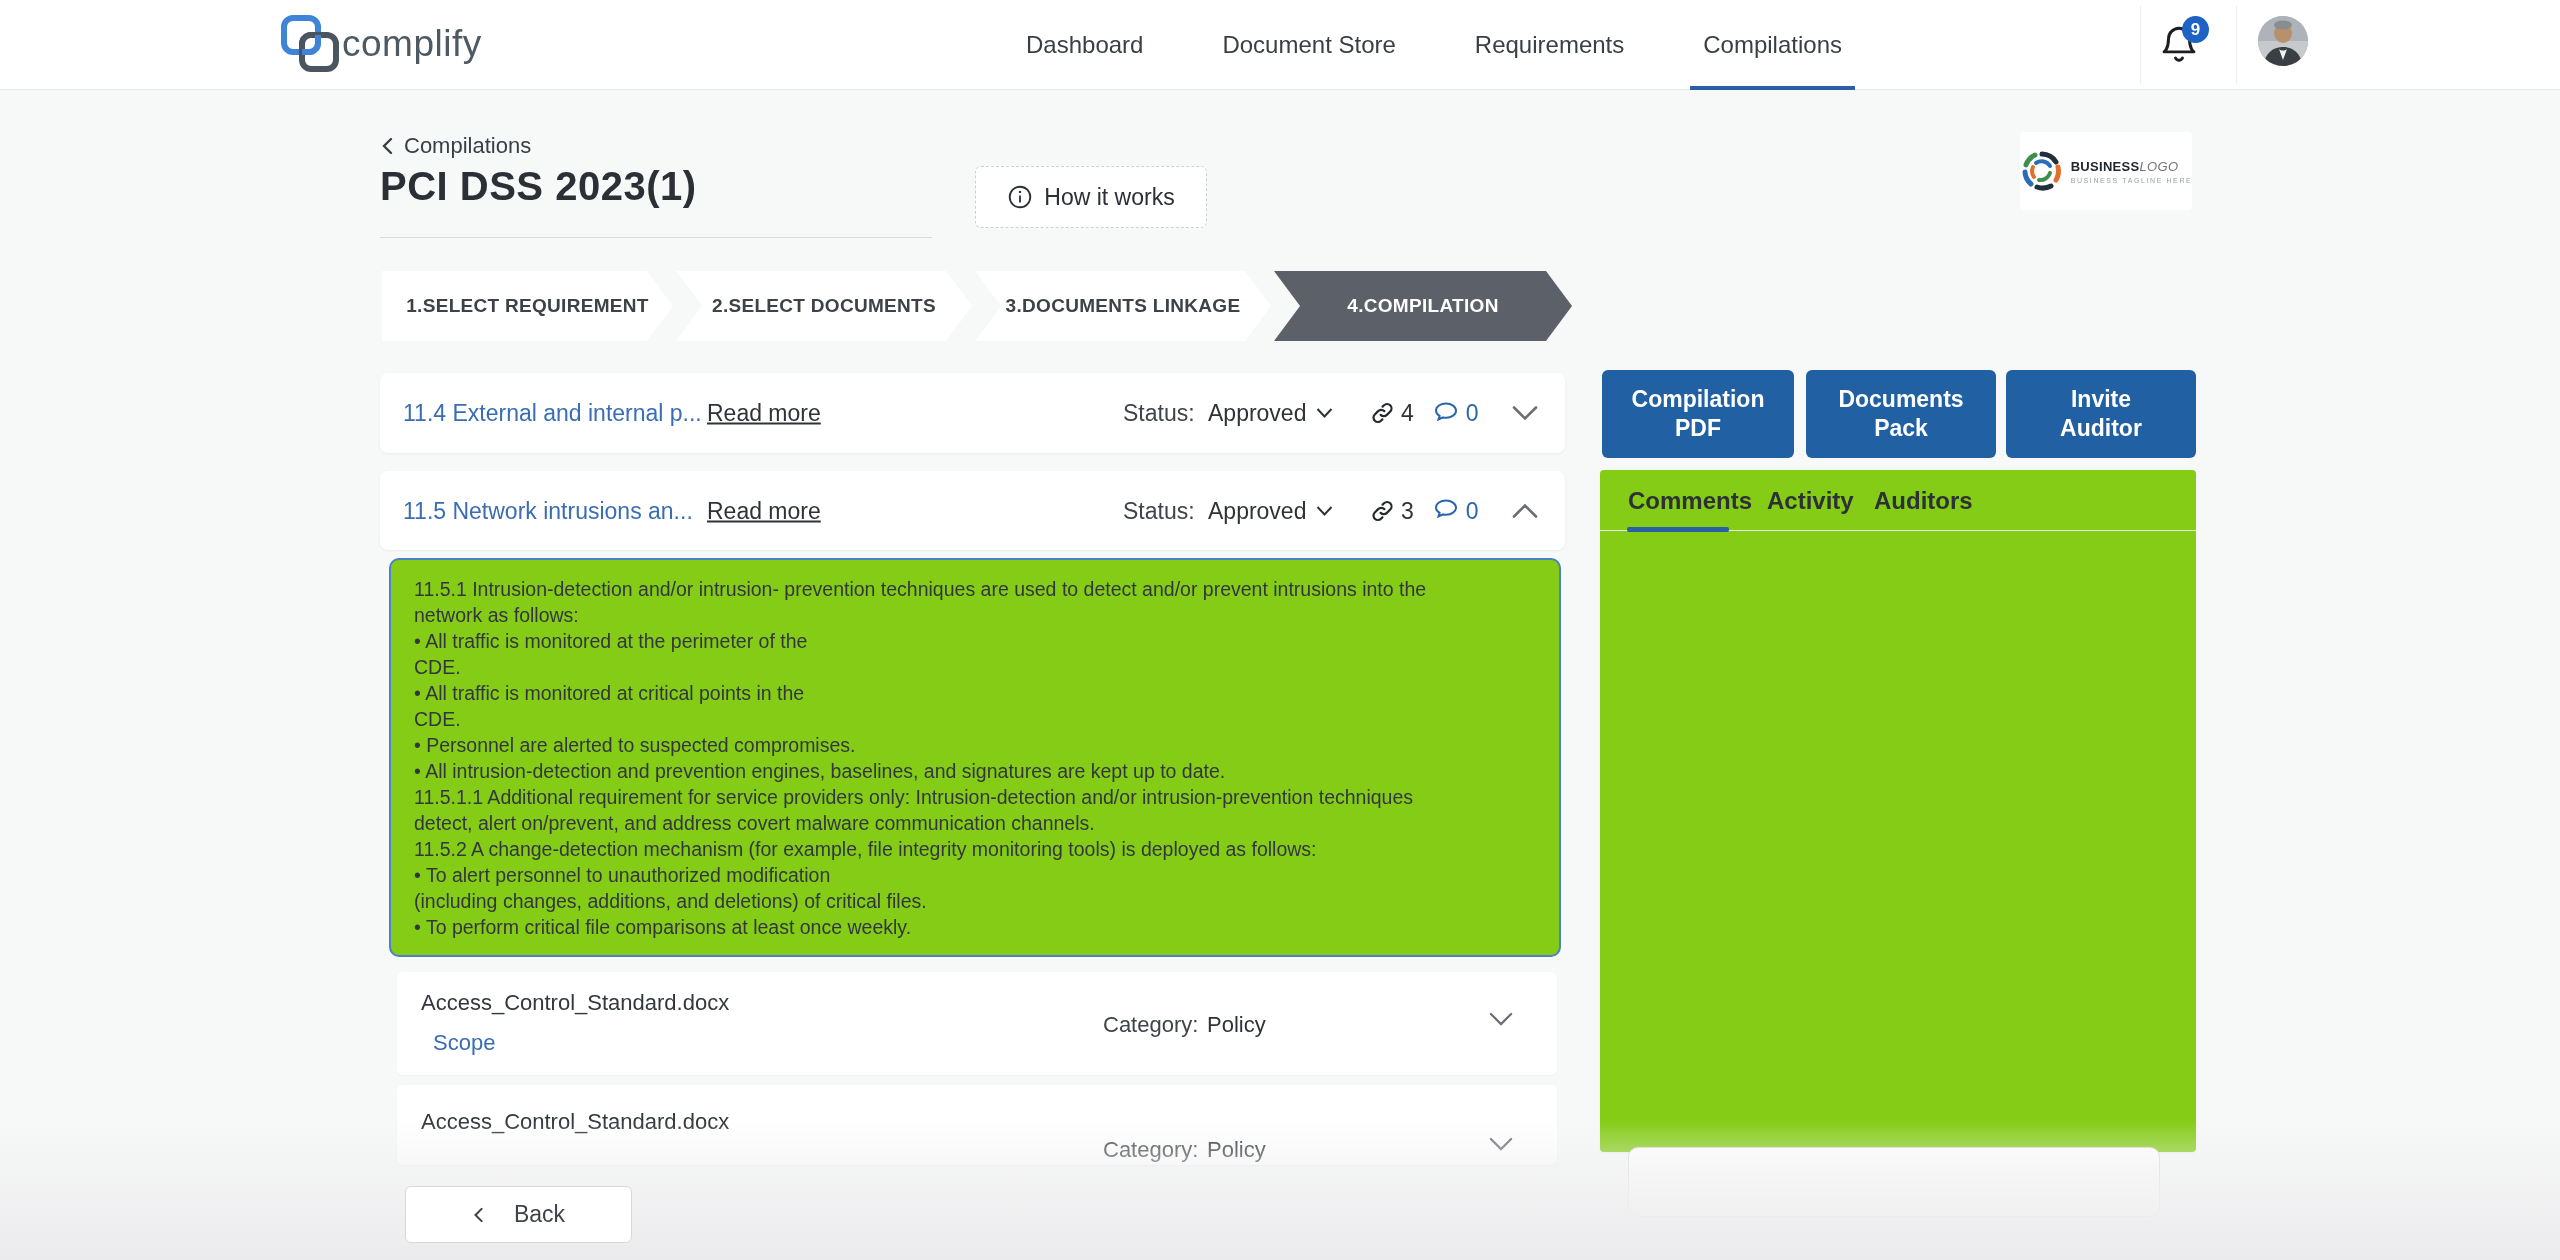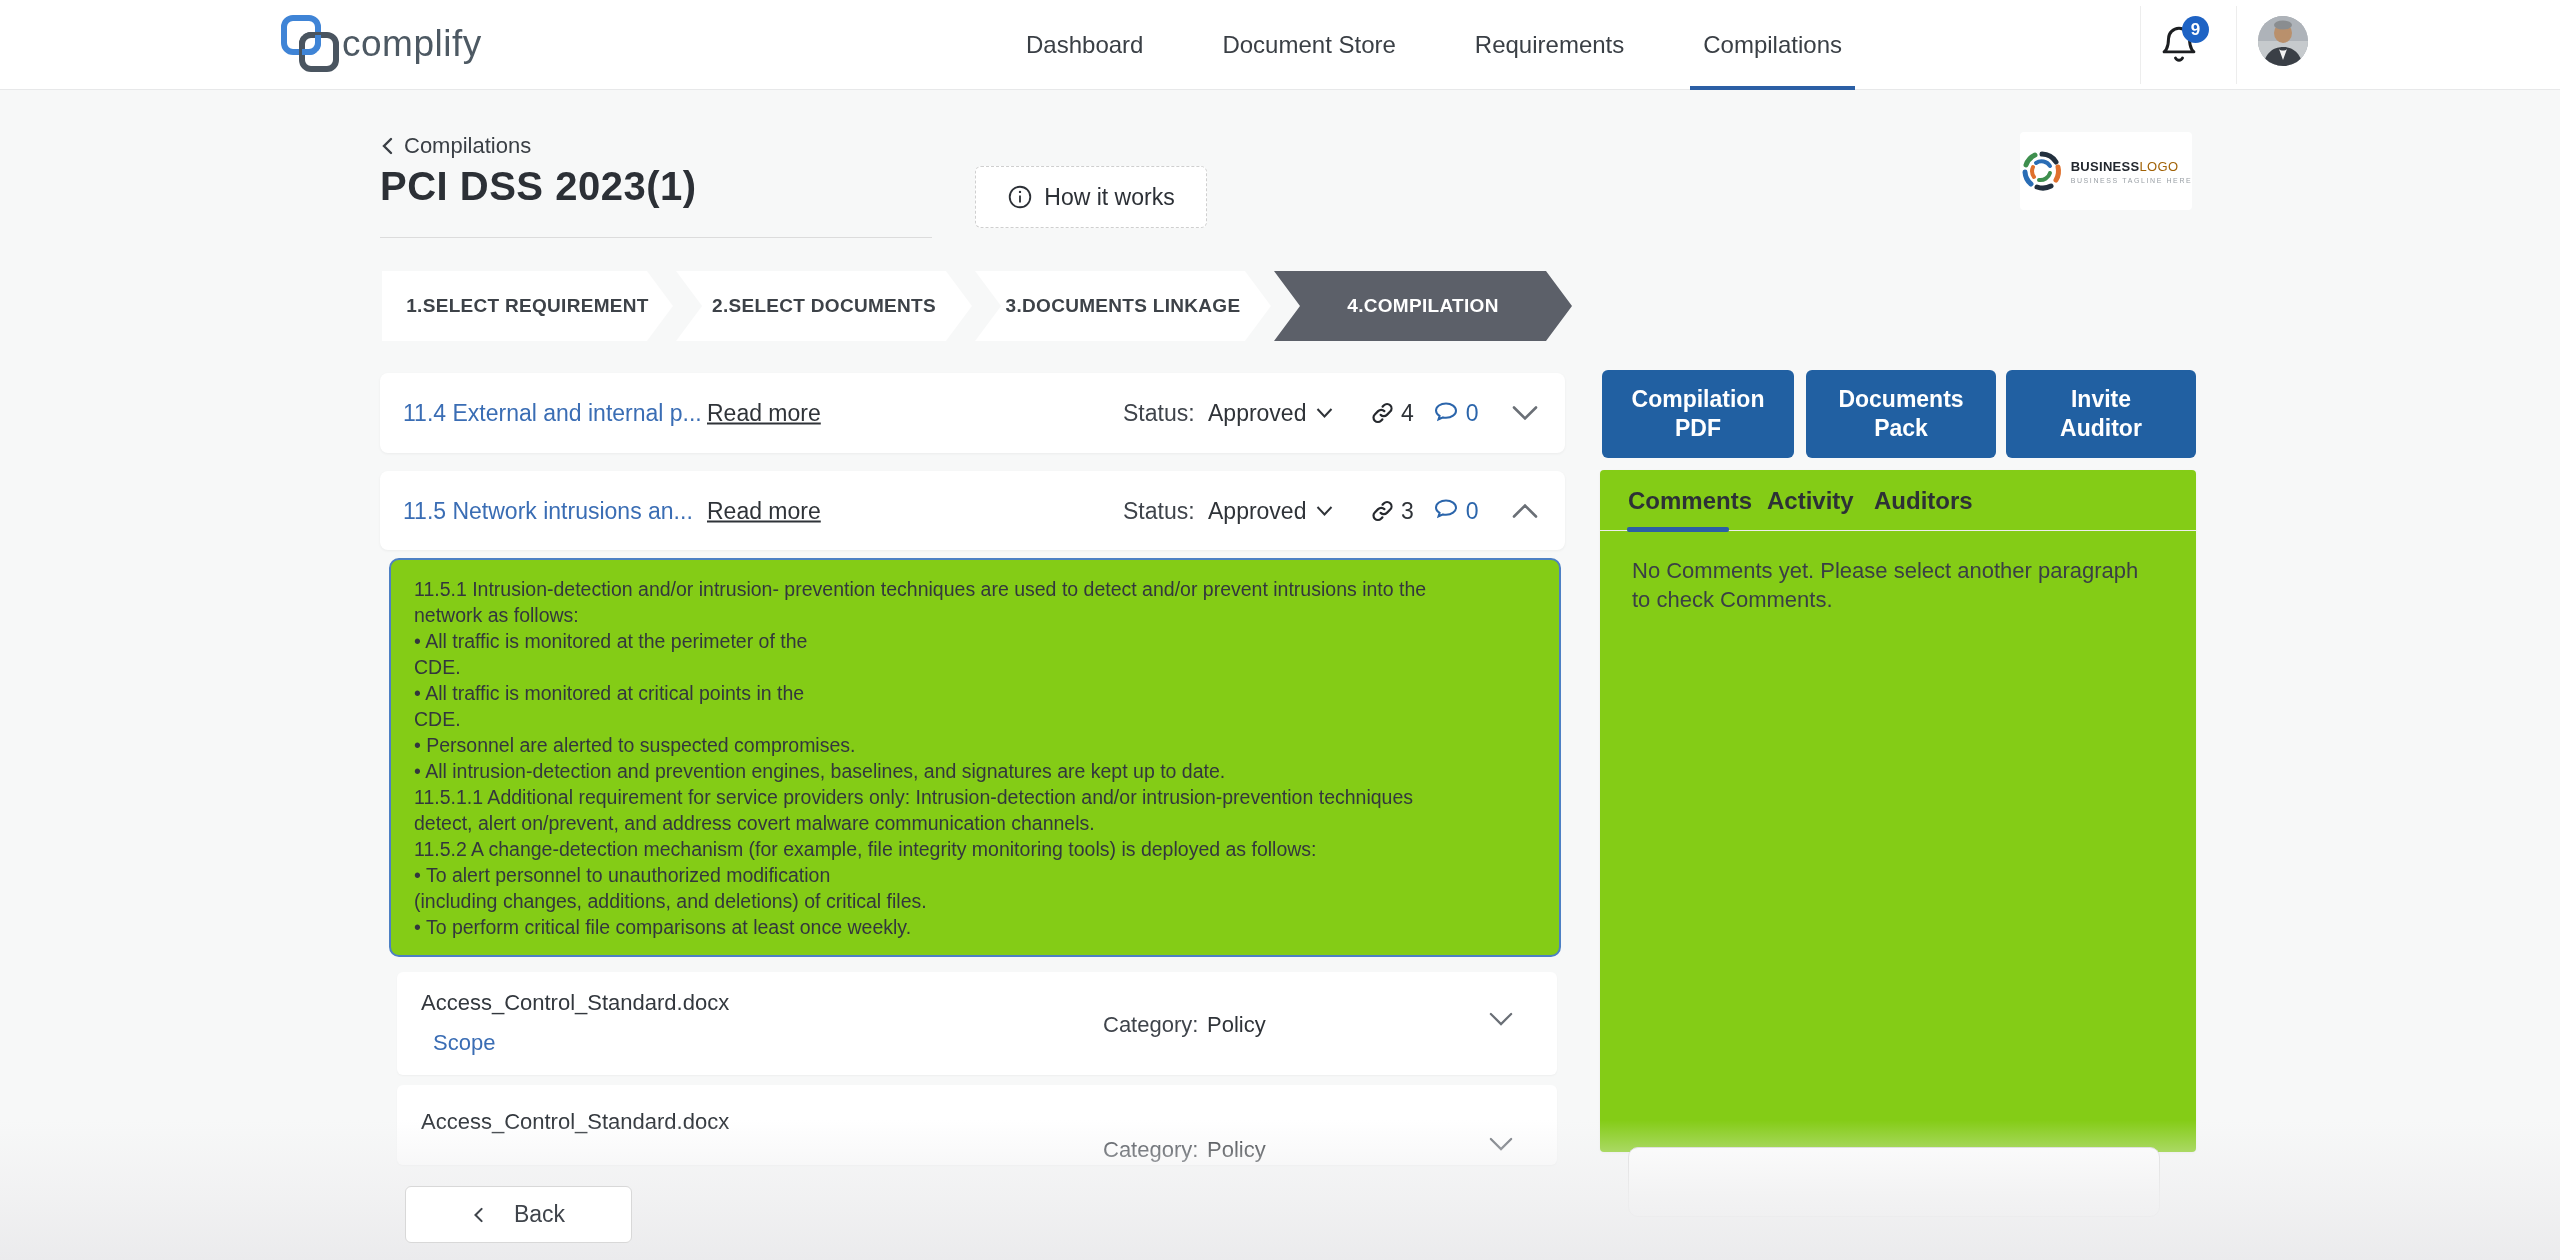--- a/index.html
+++ b/index.html
@@ -28,21 +28,21 @@
   .page-title{position:absolute;left:380px;top:164px;font-size:40px;font-weight:bold;color:#2c3036;letter-spacing:0.5px;}
   .title-rule{position:absolute;left:380px;top:237px;width:552px;height:1px;background:#dcdcdc;}
   .how-btn{position:absolute;left:975px;top:166px;width:232px;height:62px;background:#fff;
            border:1px dashed #cfcfcf;border-radius:6px;display:flex;align-items:center;justify-content:center;
            gap:11px;font-size:23px;color:#2c3036;cursor:pointer;}
 
   
   .partner{position:absolute;left:2020px;top:132px;width:172px;height:78px;background:#fff;border-radius:4px;
            display:flex;align-items:center;justify-content:center;gap:7px;}
   .partner-text .l1{font-size:13px;letter-spacing:0.3px;color:#22272e;font-weight:bold;white-space:nowrap;}
-  .partner-text .l1 .light{color:#a16207;font-weight:normal;}
+  .partner-text .l1 .light{color:#737373;font-weight:normal;font-style:italic;}
   .partner-text .l2{font-size:7px;letter-spacing:1.6px;color:#9aa0a6;margin-top:3px;white-space:nowrap;}
 
   
   .stepper{position:absolute;left:380px;top:271px;width:1192px;height:70px;}
   .step{position:absolute;top:0;height:70px;display:flex;align-items:center;justify-content:center;
         font-size:19px;font-weight:bold;letter-spacing:0.3px;color:#3d4248;background:#fff;cursor:pointer;
         filter:drop-shadow(0 1px 2px rgba(0,0,0,0.08));}
   .step.first{clip-path:polygon(0 0,calc(100% - 26px) 0,100% 50%,calc(100% - 26px) 100%,0 100%);}
   .step.mid{clip-path:polygon(0 0,calc(100% - 26px) 0,100% 50%,calc(100% - 26px) 100%,0 100%,26px 50%);}
   .step.active{background:#5c6069;color:#ffffff;}
@@ -313,21 +313,20 @@
 
   <div class="panel">
     <div class="tabs">
       <div class="tab t0">
           <span>Comments</span>
         </div>
       <div class="tab t1">Activity</div>
       <div class="tab t2">Auditors</div>
       <div class="tab-underline"></div>
     </div>
-    <div class="empty-msg">No Comments yet. Please select another paragraph to check Comments.</div>
     <div class="comment-input"></div>
   </div>
 
   <div class="fade"></div>
   <div class="back-btn">
     <span>
       <svg width="14" height="20" viewBox="0 0 16 20" fill="none" stroke="#3f444b" stroke-width="2.4" stroke-linecap="round">
           <path d="M11 3 L4 10 L11 17"></path>
         </svg>
     </span>

